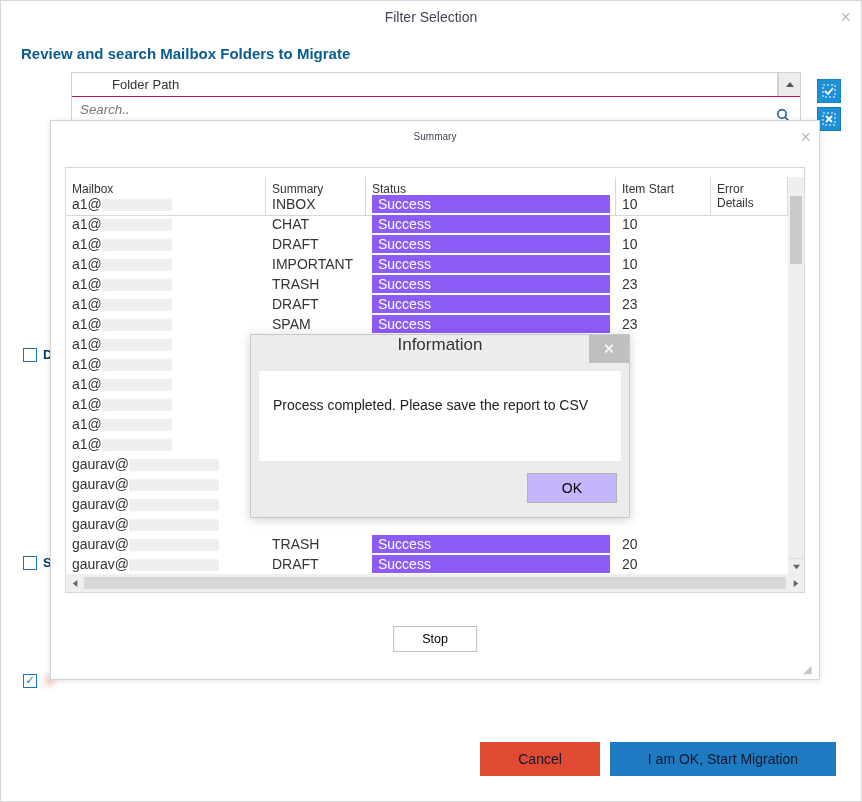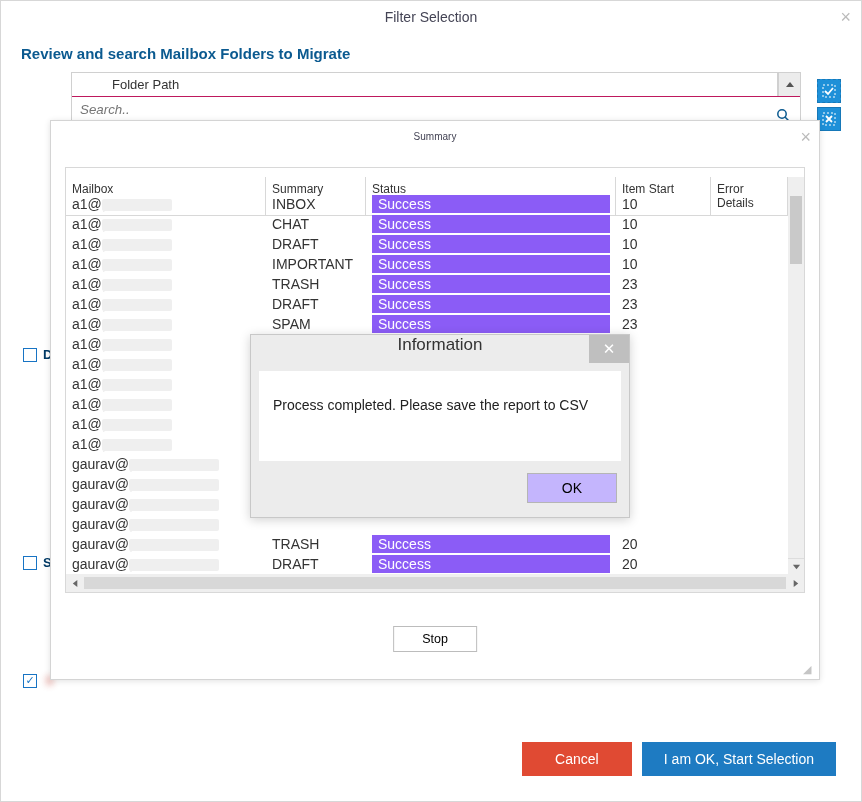--- a/index.html
+++ b/index.html
@@ -23,21 +23,21 @@
 
 
 .behind-check { position:absolute; left:22px; display:flex; align-items:center; gap:6px; }
 .chk { width:14px; height:14px; border:1px solid #1874c4; background:#fff; display:inline-flex; align-items:center; justify-content:center; font-size:11px; color:#1874c4; }
 .behind-label { color:#003a66; font-weight:600; }
 .red-row { position:absolute; left:22px; top:672px; display:flex; align-items:center; gap:8px; }
 .red-text { color:#c53a2c; font-weight:600; filter: blur(3px); opacity:0.6; }
 
 
 .bottom-bar { position:absolute; right:25px; bottom:25px; display:flex; gap:10px; }
-.btn { padding:9px 22px; font-size:14px; border:none; color:#ffffff; cursor:pointer; }
+.btn { padding:9px 38px; font-size:14px; border:none; color:#0f172a; cursor:pointer; }
 .btn-cancel { background:#e04a33; min-width:110px;}
 .btn-start  { background:#1e7bc2; }
 
 
 .summary-dialog { position:absolute; left:50px; top:120px; width:770px; height:560px; background:#fff; border:1px solid #d4d4d4; box-shadow:0 1px 6px rgba(0,0,0,0.12); }
 .summary-title { text-align:center; padding:10px 0; font-size:10px; color:#445; }
 .summary-close { position:absolute; right:8px; top:6px; font-size:18px; color:#bbb; cursor:pointer; }
 .grid-wrap { margin:0 14px 0 14px; border:1px solid #d8d8d8; position:absolute; left:0; right:0; top:46px; bottom:86px; }
 .grid-head { display:flex; background:#fff; border-bottom:1px solid #d8d8d8; font-size:12px; color:#333;margin-top:9px; }
 .grid-head > div { padding:5px 6px; border-right:1px solid #d8d8d8; }
@@ -128,21 +128,21 @@
       <span class="behind-label">S</span>
   </div>
   <div class="red-row">
     <span class="chk">✓</span>
     <span class="red-text">S</span>
     <span class="red-text" style="width:280px; display:inline-block;">&nbsp;</span>
   </div>
 
   <div class="bottom-bar">
     <button class="btn btn-cancel">Cancel</button>
-    <button class="btn btn-start">I am OK, Start Selection</button>
+    <button class="btn btn-start">I am OK, Start Migration</button>
   </div>
 </div>
 
 <div class="summary-dialog">
   <div class="summary-title">Summary</div>
   <span class="summary-close">×</span>
 
   <div class="grid-wrap">
     <div class="grid-head">
       <div class="col-mail">Mailbox</div>

